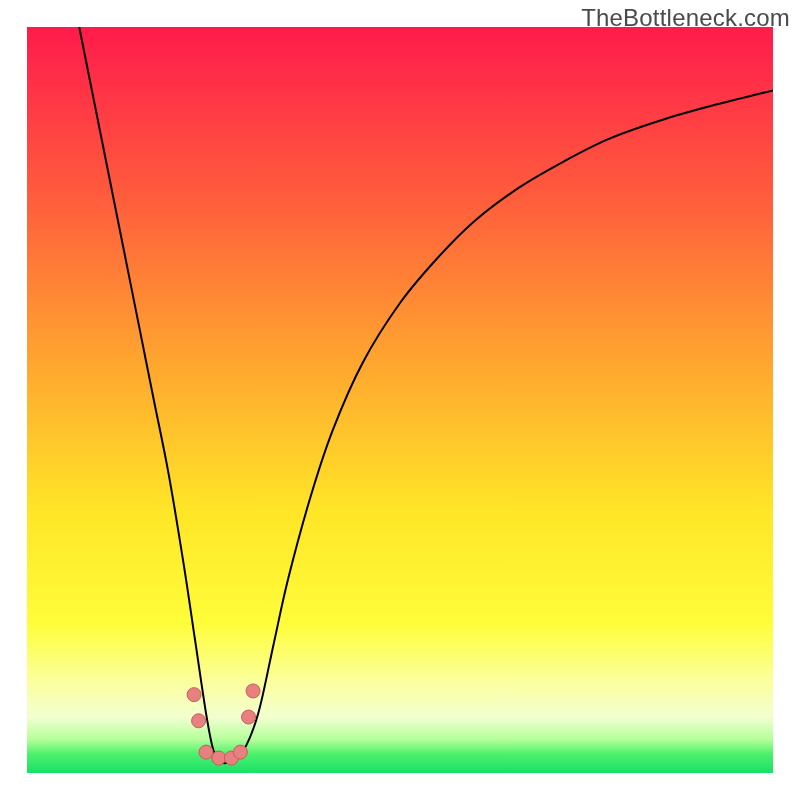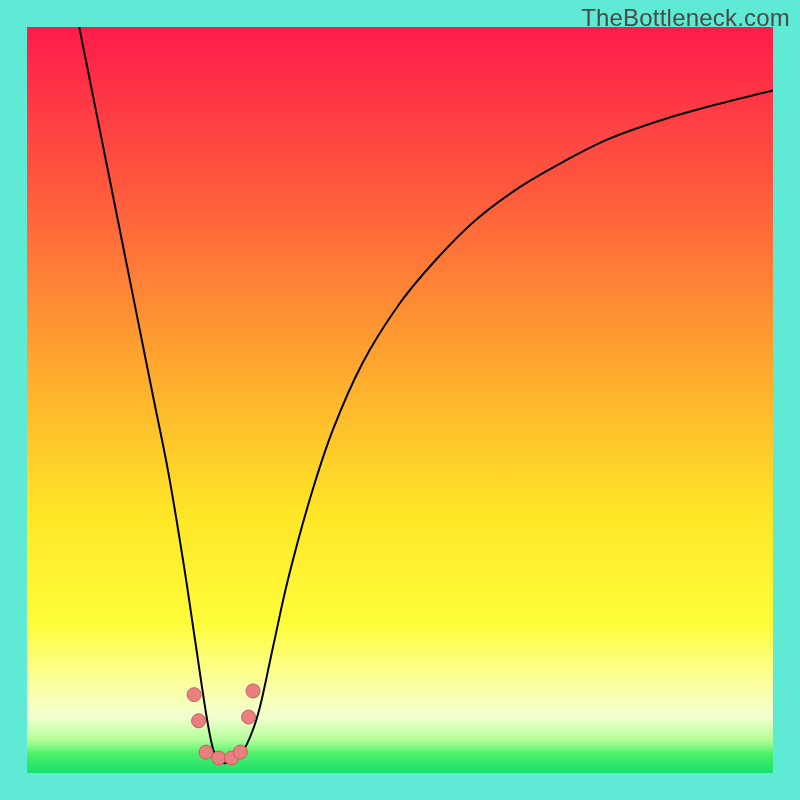--- a/index.html
+++ b/index.html
@@ -10,21 +10,21 @@
     overflow: hidden;
     background: #000;
     font-family: Arial, Helvetica, sans-serif;
   }
   .frame {
     position: absolute;
     left: 0;
     top: 0;
     width: 800px;
     height: 800px;
-    background: #5eead4;
+    background: #ffffff;
     text-align: center;
   }
   .plot {
     position: absolute;
     left: 27px;
     top: 27px;
     width: 746px;
     height: 746px;
   }
   .watermark {

